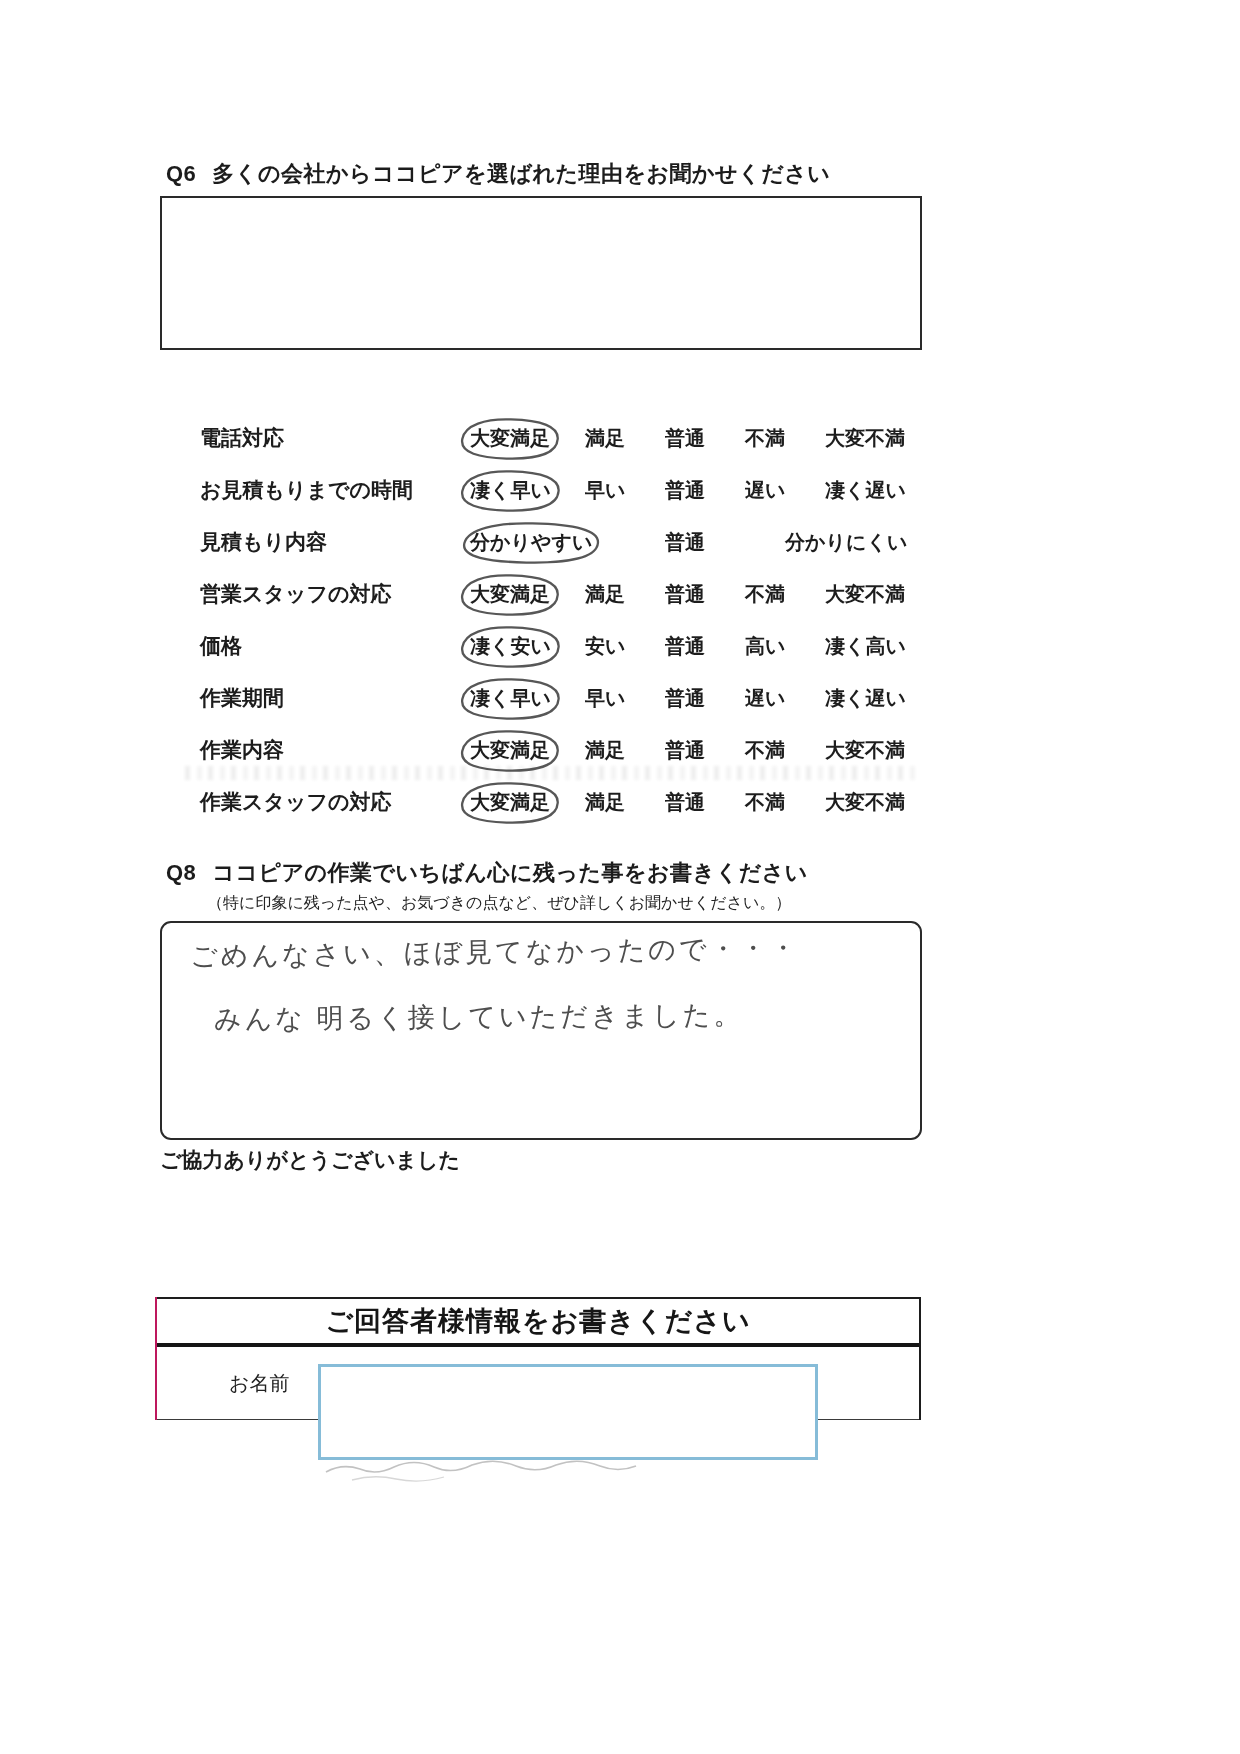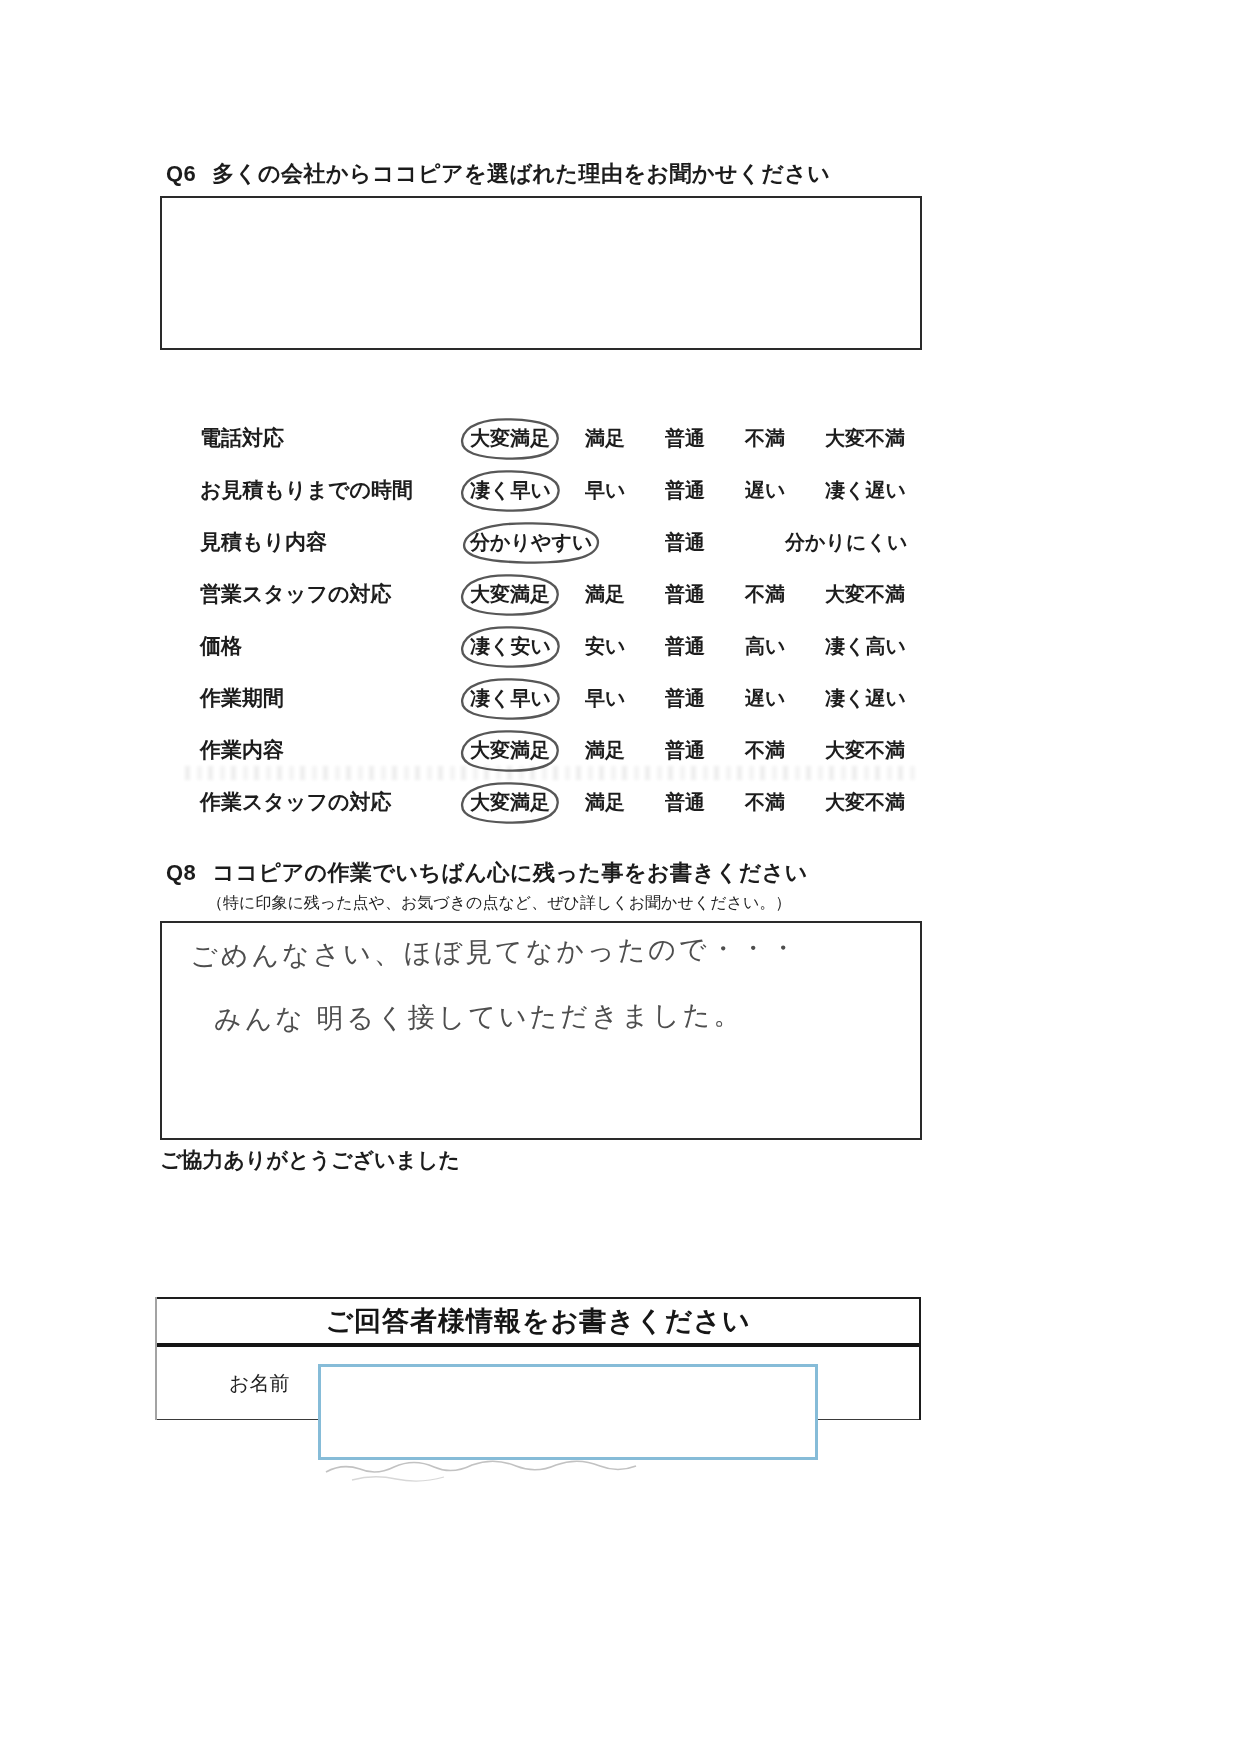--- a/index.html
+++ b/index.html
@@ -57,21 +57,21 @@
   .hand1{left:28px;top:11px;transform:rotate(-0.8deg);}
   .hand2{left:52px;top:76px;transform:rotate(-0.5deg);}
   .closing{
     position:absolute;left:160px;top:1146px;width:752px;
     text-align:left;font-size:21px;font-weight:700;color:#1c1c1c;
   }
   
   .resp-table{
     position:absolute;left:155px;top:1297px;width:766px;
     box-sizing:border-box;background:#fff;
-    border-left:2px solid #a3a3a3;border-right:2px solid #1d1d1d;
+    border-left:2px solid #be185d;border-right:2px solid #1d1d1d;
   }
   .resp-header{
     height:50px;box-sizing:border-box;
     border-top:2px solid #1d1d1d;border-bottom:4px solid #151515;
     display:flex;align-items:center;justify-content:center;
     font-size:27px;font-weight:700;letter-spacing:1px;color:#161616;
   }
   .resp-row{
     box-sizing:border-box;display:flex;align-items:center;
     padding-left:72px;font-size:20px;font-weight:400;color:#222;
@@ -193,21 +193,21 @@
           <span class="q7-cell c3"><span class="q7-opt">不満</span></span>
           <span class="q7-cell c4"><span class="q7-opt">大変不満</span></span>
         </span>
       </div>
     </div>
 
   <div class="ghost" style="left:185px;top:766px;width:730px;"></div>
 
   <h2 class="q-heading" style="left:166px;top:858px;"><span class="qnum">Q8</span><span>ココピアの作業でいちばん心に残った事をお書きください</span></h2>
   <p class="q8-note">（特に印象に残った点や、お気づきの点など、ぜひ詳しくお聞かせください。）</p>
-  <div class="answer-box" style="left:160px;top:921px;width:762px;height:219px;">
+  <div class="answer-box" style="left:160px;top:921px;width:762px;height:219px;border-radius:11px;">
     <div class="hand hand1">ごめんなさい、ほぼ見てなかったので・・・</div>
     <div class="hand hand2">みんな 明るく接していただきました。</div>
   </div>
 
   <div class="closing">ご協力ありがとうございました</div>
 
   <div class="resp-table">
     <div class="resp-header">ご回答者様情報をお書きください</div>
     <div class="resp-row name">
         <span>お名前</span>

